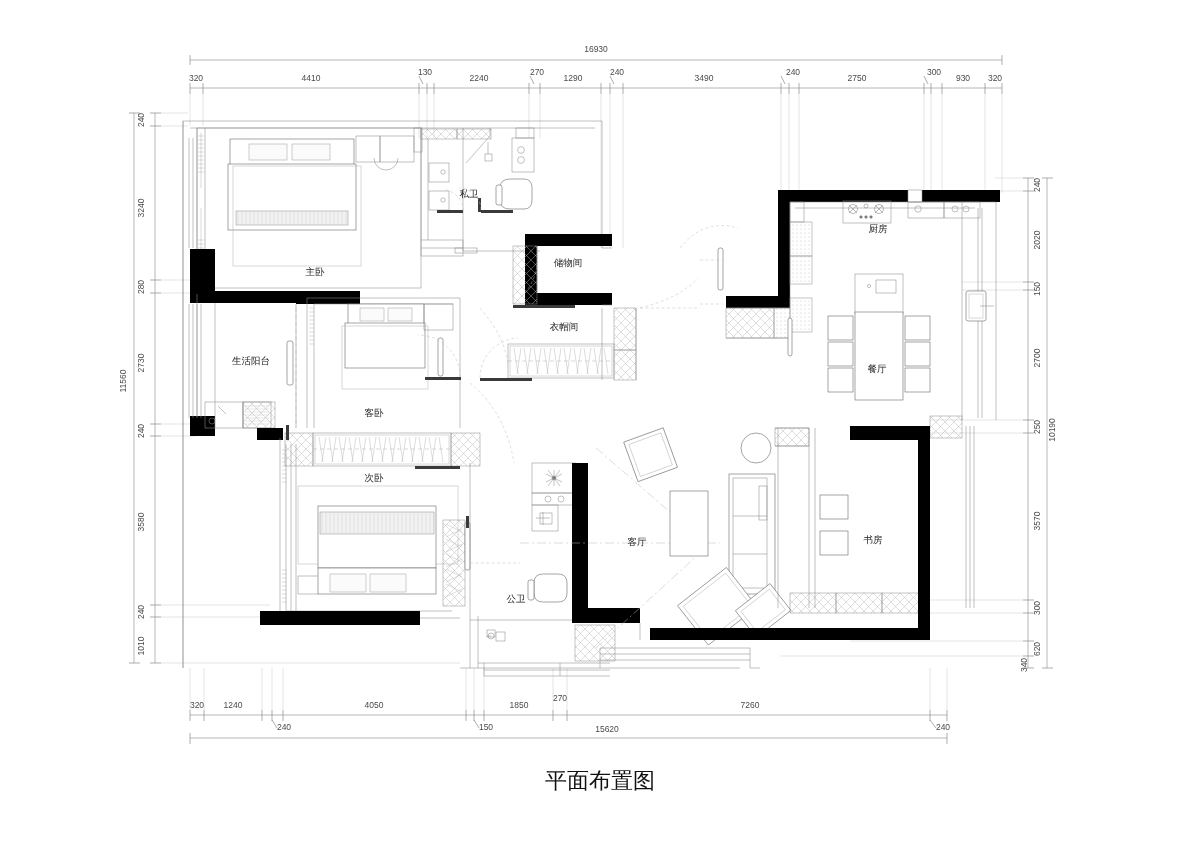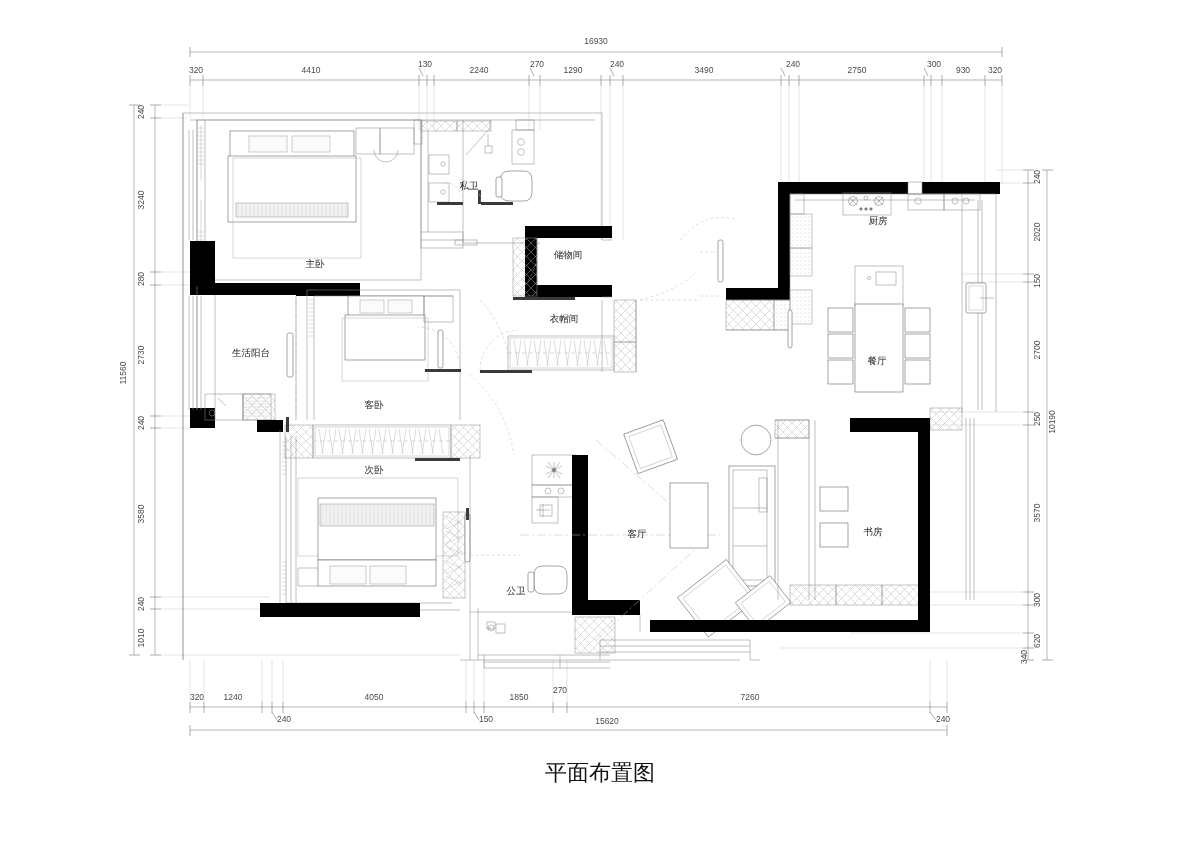--- a/index.html
+++ b/index.html
@@ -1,21 +1,21 @@
 <!DOCTYPE html>
 <html><head>
 <meta charset="utf-8">
 <style>
   html,body{margin:0;padding:0;background:#ffffff;}
   body{
     width:1200px;height:848px;position:relative;overflow:hidden;
     font-family:"Liberation Sans","DejaVu Sans",sans-serif;
     color:#1a1a1a;
   }
-  #sheet{position:absolute;inset:0;}
+  #sheet{position:absolute;inset:0;margin-top:8px;}
   svg{display:block;}
   .dimtxt{font-size:8.5px;fill:#4a4a4a;font-family:"Liberation Sans",sans-serif;}
   .roomlbl{font-size:9.5px;fill:#1c1c1c;font-family:"DejaVu Sans",sans-serif;}
   .title{font-size:22px;fill:#111;font-family:"DejaVu Serif","Liberation Serif",serif;}
   .dimline{stroke:#9a9a9a;stroke-width:.7;fill:none;}
   .dimtick{stroke:#8a8a8a;stroke-width:.7;}
   .extline{stroke:#c8c8c8;stroke-width:.5;}
   .wall-solid{fill:#000000;}
   .hair{stroke:#8e8e8e;stroke-width:.55;fill:none;}
   .hair2{stroke:#b0b0b0;stroke-width:.5;fill:none;}

